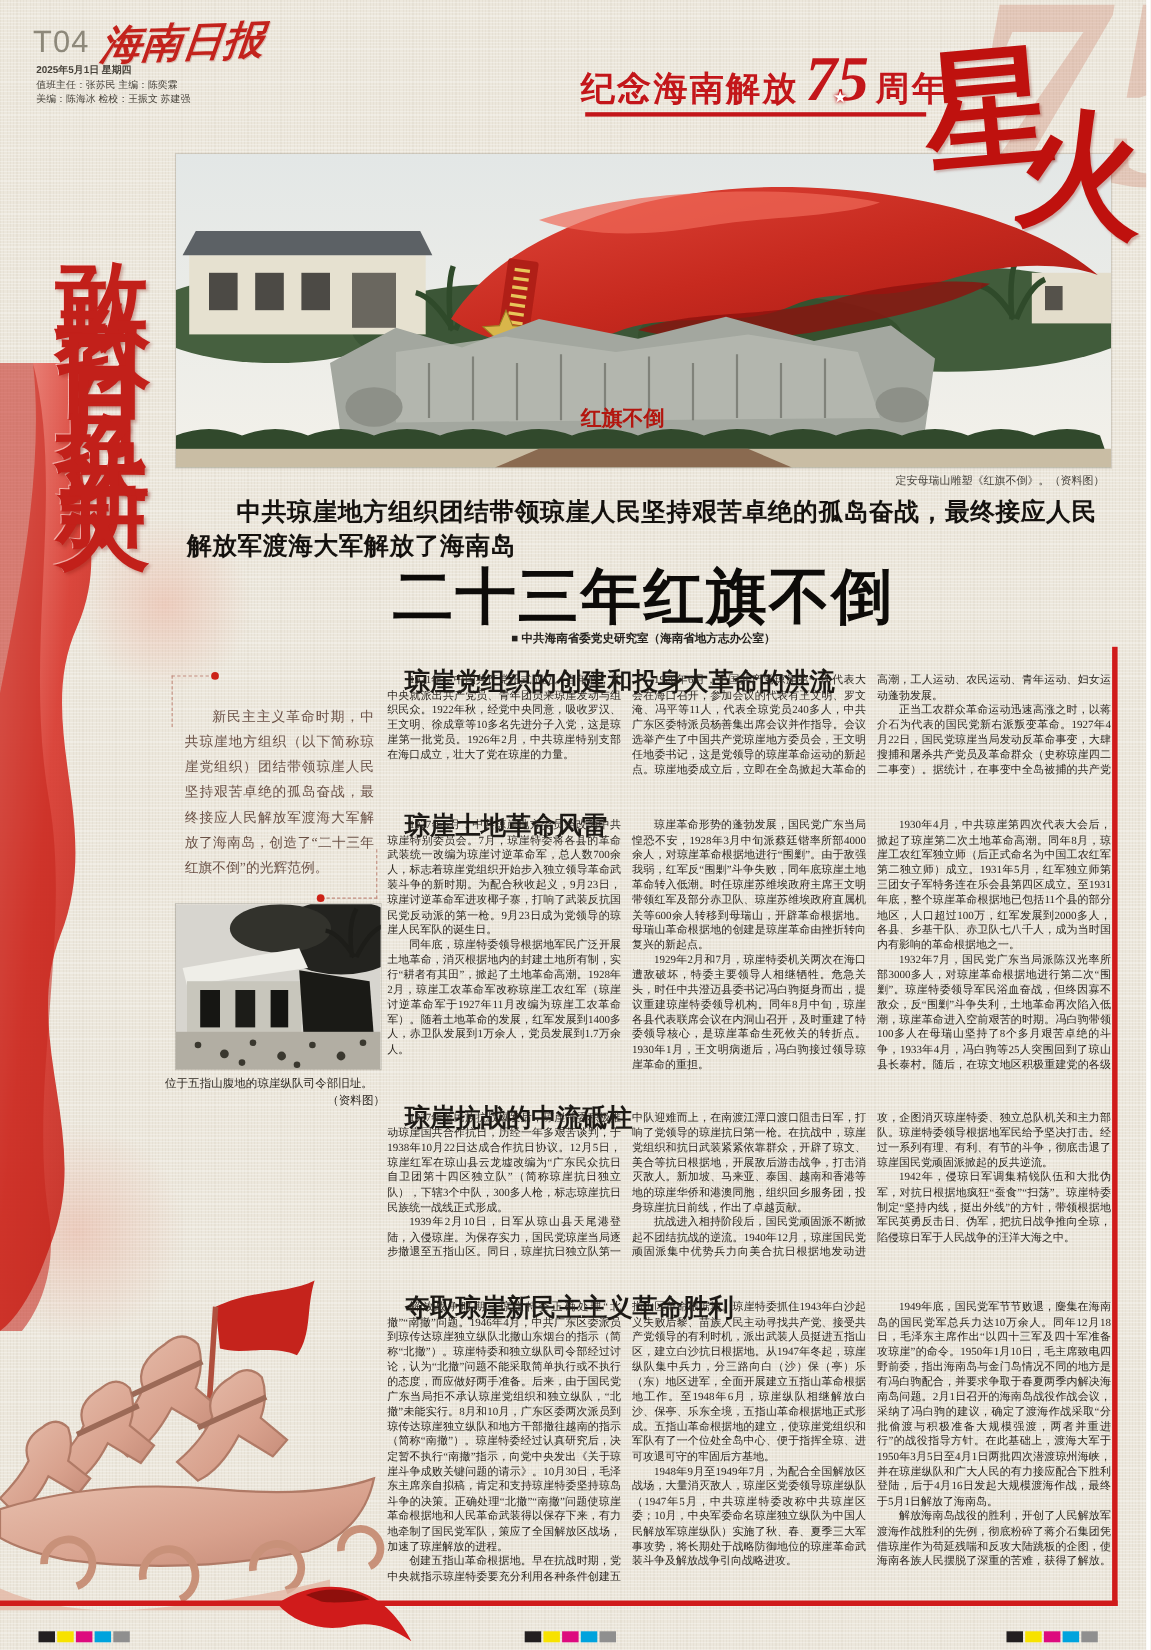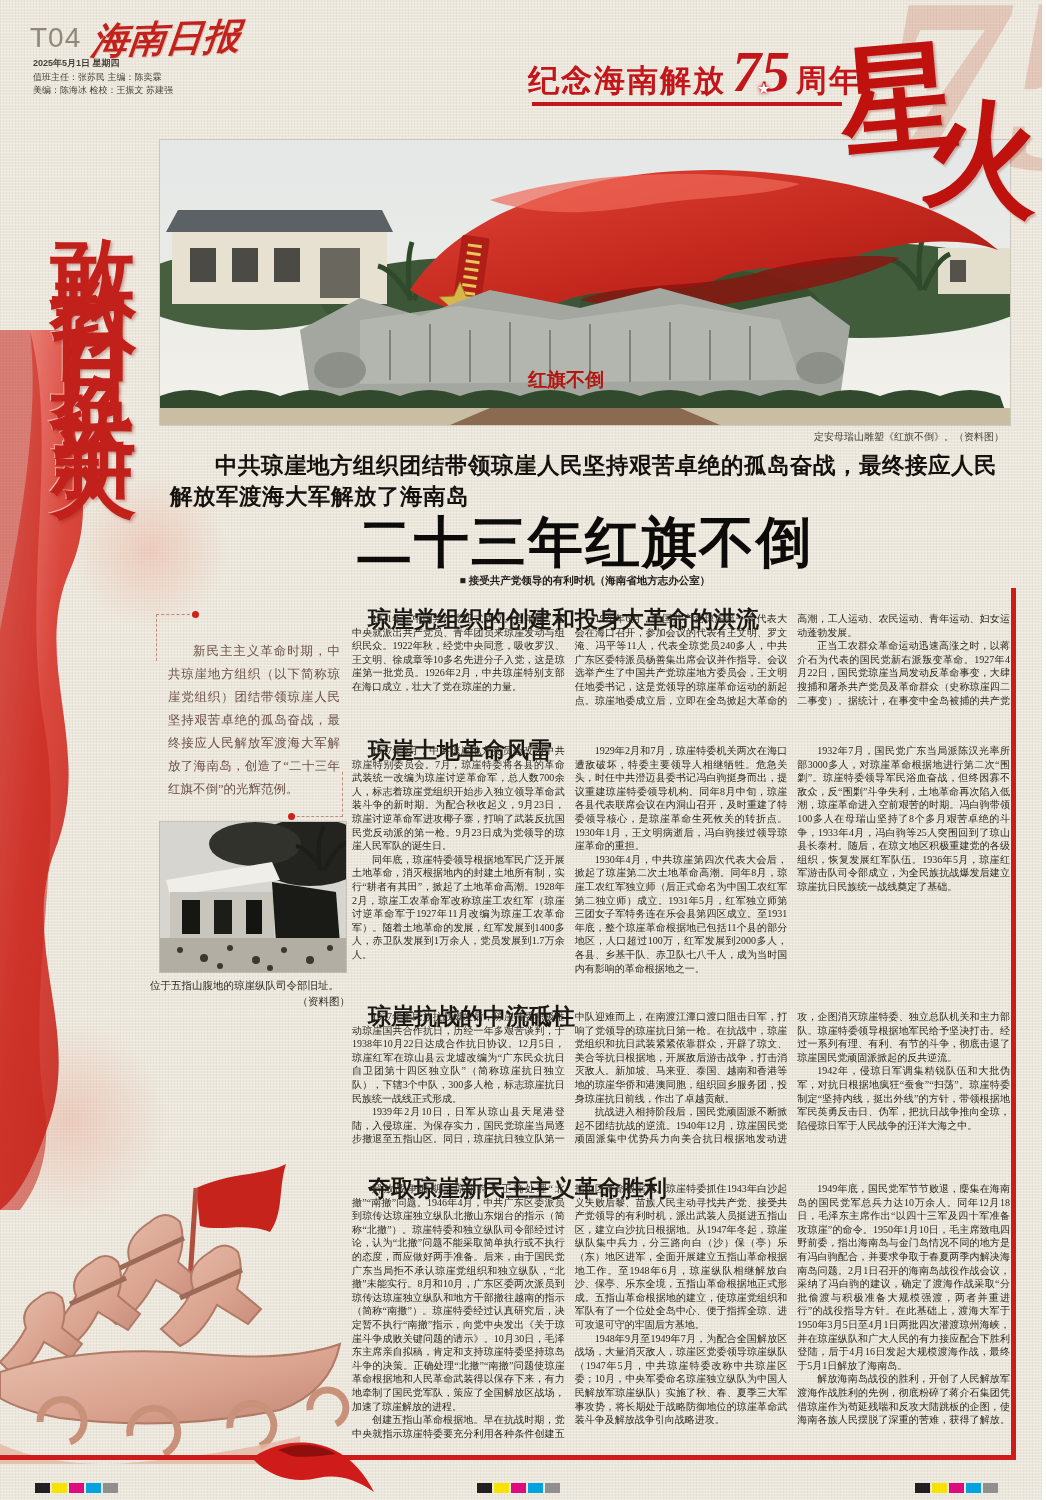--- a/index.html
+++ b/index.html
@@ -203,21 +203,21 @@
 
       <path d="M0,256 q30,-12 60,0 q30,-12 60,0 q30,-12 60,0 q30,-12 60,0 q30,-12 60,0 q30,-12 60,0 q30,-12 60,0 q30,-12 60,0 q30,-12 60,0 q30,-12 60,0 q30,-12 60,0 q30,-12 60,0 q30,-12 60,0 q30,-12 60,0 L850,285 L0,285 Z" fill="#31492c"></path>
       <rect x="0" y="268" width="850" height="17" fill="#c9bda4"></rect>
       <path d="M330,268 L520,268 L560,285 L290,285 Z" fill="#8a6a50"></path>
     </svg>
   </figure>
   <div class="hero-caption">定安母瑞山雕塑《红旗不倒》。（资料图）</div>
 
   <p class="deck">中共琼崖地方组织团结带领琼崖人民坚持艰苦卓绝的孤岛奋战，最终接应人民解放军渡海大军解放了海南岛</p>
   <h1 class="headline">二十三年红旗不倒</h1>
-  <div class="byline">■ 接受共产党领导的有利时机（海南省地方志办公室）</div>
+  <div class="byline">■ 中共海南省委党史研究室（海南省地方志办公室）</div>
 
   <div class="glow glow1"></div>
   <div class="glow glow2"></div>
   <svg class="ribbon" viewBox="0 0 170 880">
     <defs>
       <linearGradient id="rib" x1="0" y1="0" x2="1" y2="1">
         <stop offset="0" stop-color="#f0948a"></stop>
           <stop offset=".45" stop-color="#d8352b"></stop>
           <stop offset="1" stop-color="#b71c13"></stop>
       </linearGradient>
@@ -268,20 +268,21 @@
   <div class="sec-cols cols-1">
     <p>1921年，中国共产党正式成立。当年底，党中央就派出共产党员、青年团员来琼崖发动与组织民众。1922年秋，经党中央同意，吸收罗汉、王文明、徐成章等10多名先进分子入党，这是琼崖第一批党员。1926年2月，中共琼崖特别支部在海口成立，壮大了党在琼崖的力量。</p>
     <p>1926年6月，中国共产党琼崖第一次代表大会在海口召开，参加会议的代表有王文明、罗文淹、冯平等11人，代表全琼党员240多人，中共广东区委特派员杨善集出席会议并作指导。会议选举产生了中国共产党琼崖地方委员会，王文明任地委书记，这是党领导的琼崖革命运动的新起点。琼崖地委成立后，立即在全岛掀起大革命的高潮，工人运动、农民运动、青年运动、妇女运动蓬勃发展。</p>
     <p>正当工农群众革命运动迅速高涨之时，以蒋介石为代表的国民党新右派叛变革命。1927年4月22日，国民党琼崖当局发动反革命事变，大肆搜捕和屠杀共产党员及革命群众（史称琼崖四二二事变）。据统计，在事变中全岛被捕的共产党员、革命群众达2000余人，500多人被杀害。整个琼崖笼罩在白色恐怖之中，轰轰烈烈的大革命遭到失败。</p>
   </div>
 
   <h2 class="sec-head h2">琼崖土地革命风雷</h2>
   <div class="sec-cols cols-2">
     <p>1927年6月，中共琼崖地方委员会改为中共琼崖特别委员会。7月，琼崖特委将各县的革命武装统一改编为琼崖讨逆革命军，总人数700余人，标志着琼崖党组织开始步入独立领导革命武装斗争的新时期。为配合秋收起义，9月23日，琼崖讨逆革命军进攻椰子寨，打响了武装反抗国民党反动派的第一枪。9月23日成为党领导的琼崖人民军队的诞生日。</p>
     <p>同年底，琼崖特委领导根据地军民广泛开展土地革命，消灭根据地内的封建土地所有制，实行“耕者有其田”，掀起了土地革命高潮。1928年2月，琼崖工农革命军改称琼崖工农红军（琼崖讨逆革命军于1927年11月改编为琼崖工农革命军）。随着土地革命的发展，红军发展到1400多人，赤卫队发展到1万余人，党员发展到1.7万余人。</p>
+    <p>琼崖革命形势的蓬勃发展，国民党广东当局惶恐不安，1928年3月中旬派蔡廷锴率所部4000余人，对琼崖革命根据地进行“围剿”。由于敌强我弱，红军反“围剿”斗争失败，同年底琼崖土地革命转入低潮。时任琼崖苏维埃政府主席王文明带领红军及部分赤卫队、琼崖苏维埃政府直属机关等600余人转移到母瑞山，开辟革命根据地。母瑞山革命根据地的创建是琼崖革命由挫折转向复兴的新起点。</p>
     <p>1929年2月和7月，琼崖特委机关两次在海口遭敌破坏，特委主要领导人相继牺牲。危急关头，时任中共澄迈县委书记冯白驹挺身而出，提议重建琼崖特委领导机构。同年8月中旬，琼崖各县代表联席会议在内洞山召开，及时重建了特委领导核心，是琼崖革命生死攸关的转折点。1930年1月，王文明病逝后，冯白驹接过领导琼崖革命的重担。</p>
     <p>1930年4月，中共琼崖第四次代表大会后，掀起了琼崖第二次土地革命高潮。同年8月，琼崖工农红军独立师（后正式命名为中国工农红军第二独立师）成立。1931年5月，红军独立师第三团女子军特务连在乐会县第四区成立。至1931年底，整个琼崖革命根据地已包括11个县的部分地区，人口超过100万，红军发展到2000多人，各县、乡基干队、赤卫队七八千人，成为当时国内有影响的革命根据地之一。</p>
     <p>1932年7月，国民党广东当局派陈汉光率所部3000多人，对琼崖革命根据地进行第二次“围剿”。琼崖特委领导军民浴血奋战，但终因寡不敌众，反“围剿”斗争失利，土地革命再次陷入低潮，琼崖革命进入空前艰苦的时期。冯白驹带领100多人在母瑞山坚持了8个多月艰苦卓绝的斗争，1933年4月，冯白驹等25人突围回到了琼山县长泰村。随后，在琼文地区积极重建党的各级组织，恢复发展红军队伍。1936年5月，琼崖红军游击队司令部成立，为全民族抗战爆发后建立琼崖抗日民族统一战线奠定了基础。</p>
   </div>
 
   <h2 class="sec-head h3">琼崖抗战的中流砥柱</h2>
   <div class="sec-cols cols-3">
     <p>1937年全民族抗战爆发后，琼崖特委积极推动琼崖国共合作抗日，历经一年多艰苦谈判，于1938年10月22日达成合作抗日协议。12月5日，琼崖红军在琼山县云龙墟改编为“广东民众抗日自卫团第十四区独立队”（简称琼崖抗日独立队），下辖3个中队，300多人枪，标志琼崖抗日民族统一战线正式形成。</p>
     <p>1939年2月10日，日军从琼山县天尾港登陆，入侵琼崖。为保存实力，国民党琼崖当局逐步撤退至五指山区。同日，琼崖抗日独立队第一中队迎难而上，在南渡江潭口渡口阻击日军，打响了党领导的琼崖抗日第一枪。在抗战中，琼崖党组织和抗日武装紧紧依靠群众，开辟了琼文、美合等抗日根据地，开展敌后游击战争，打击消灭敌人。新加坡、马来亚、泰国、越南和香港等地的琼崖华侨和港澳同胞，组织回乡服务团，投身琼崖抗日前线，作出了卓越贡献。</p>
     <p>抗战进入相持阶段后，国民党顽固派不断掀起不团结抗战的逆流。1940年12月，琼崖国民党顽固派集中优势兵力向美合抗日根据地发动进攻，企图消灭琼崖特委、独立总队机关和主力部队。琼崖特委领导根据地军民给予坚决打击。经过一系列有理、有利、有节的斗争，彻底击退了琼崖国民党顽固派掀起的反共逆流。</p>

